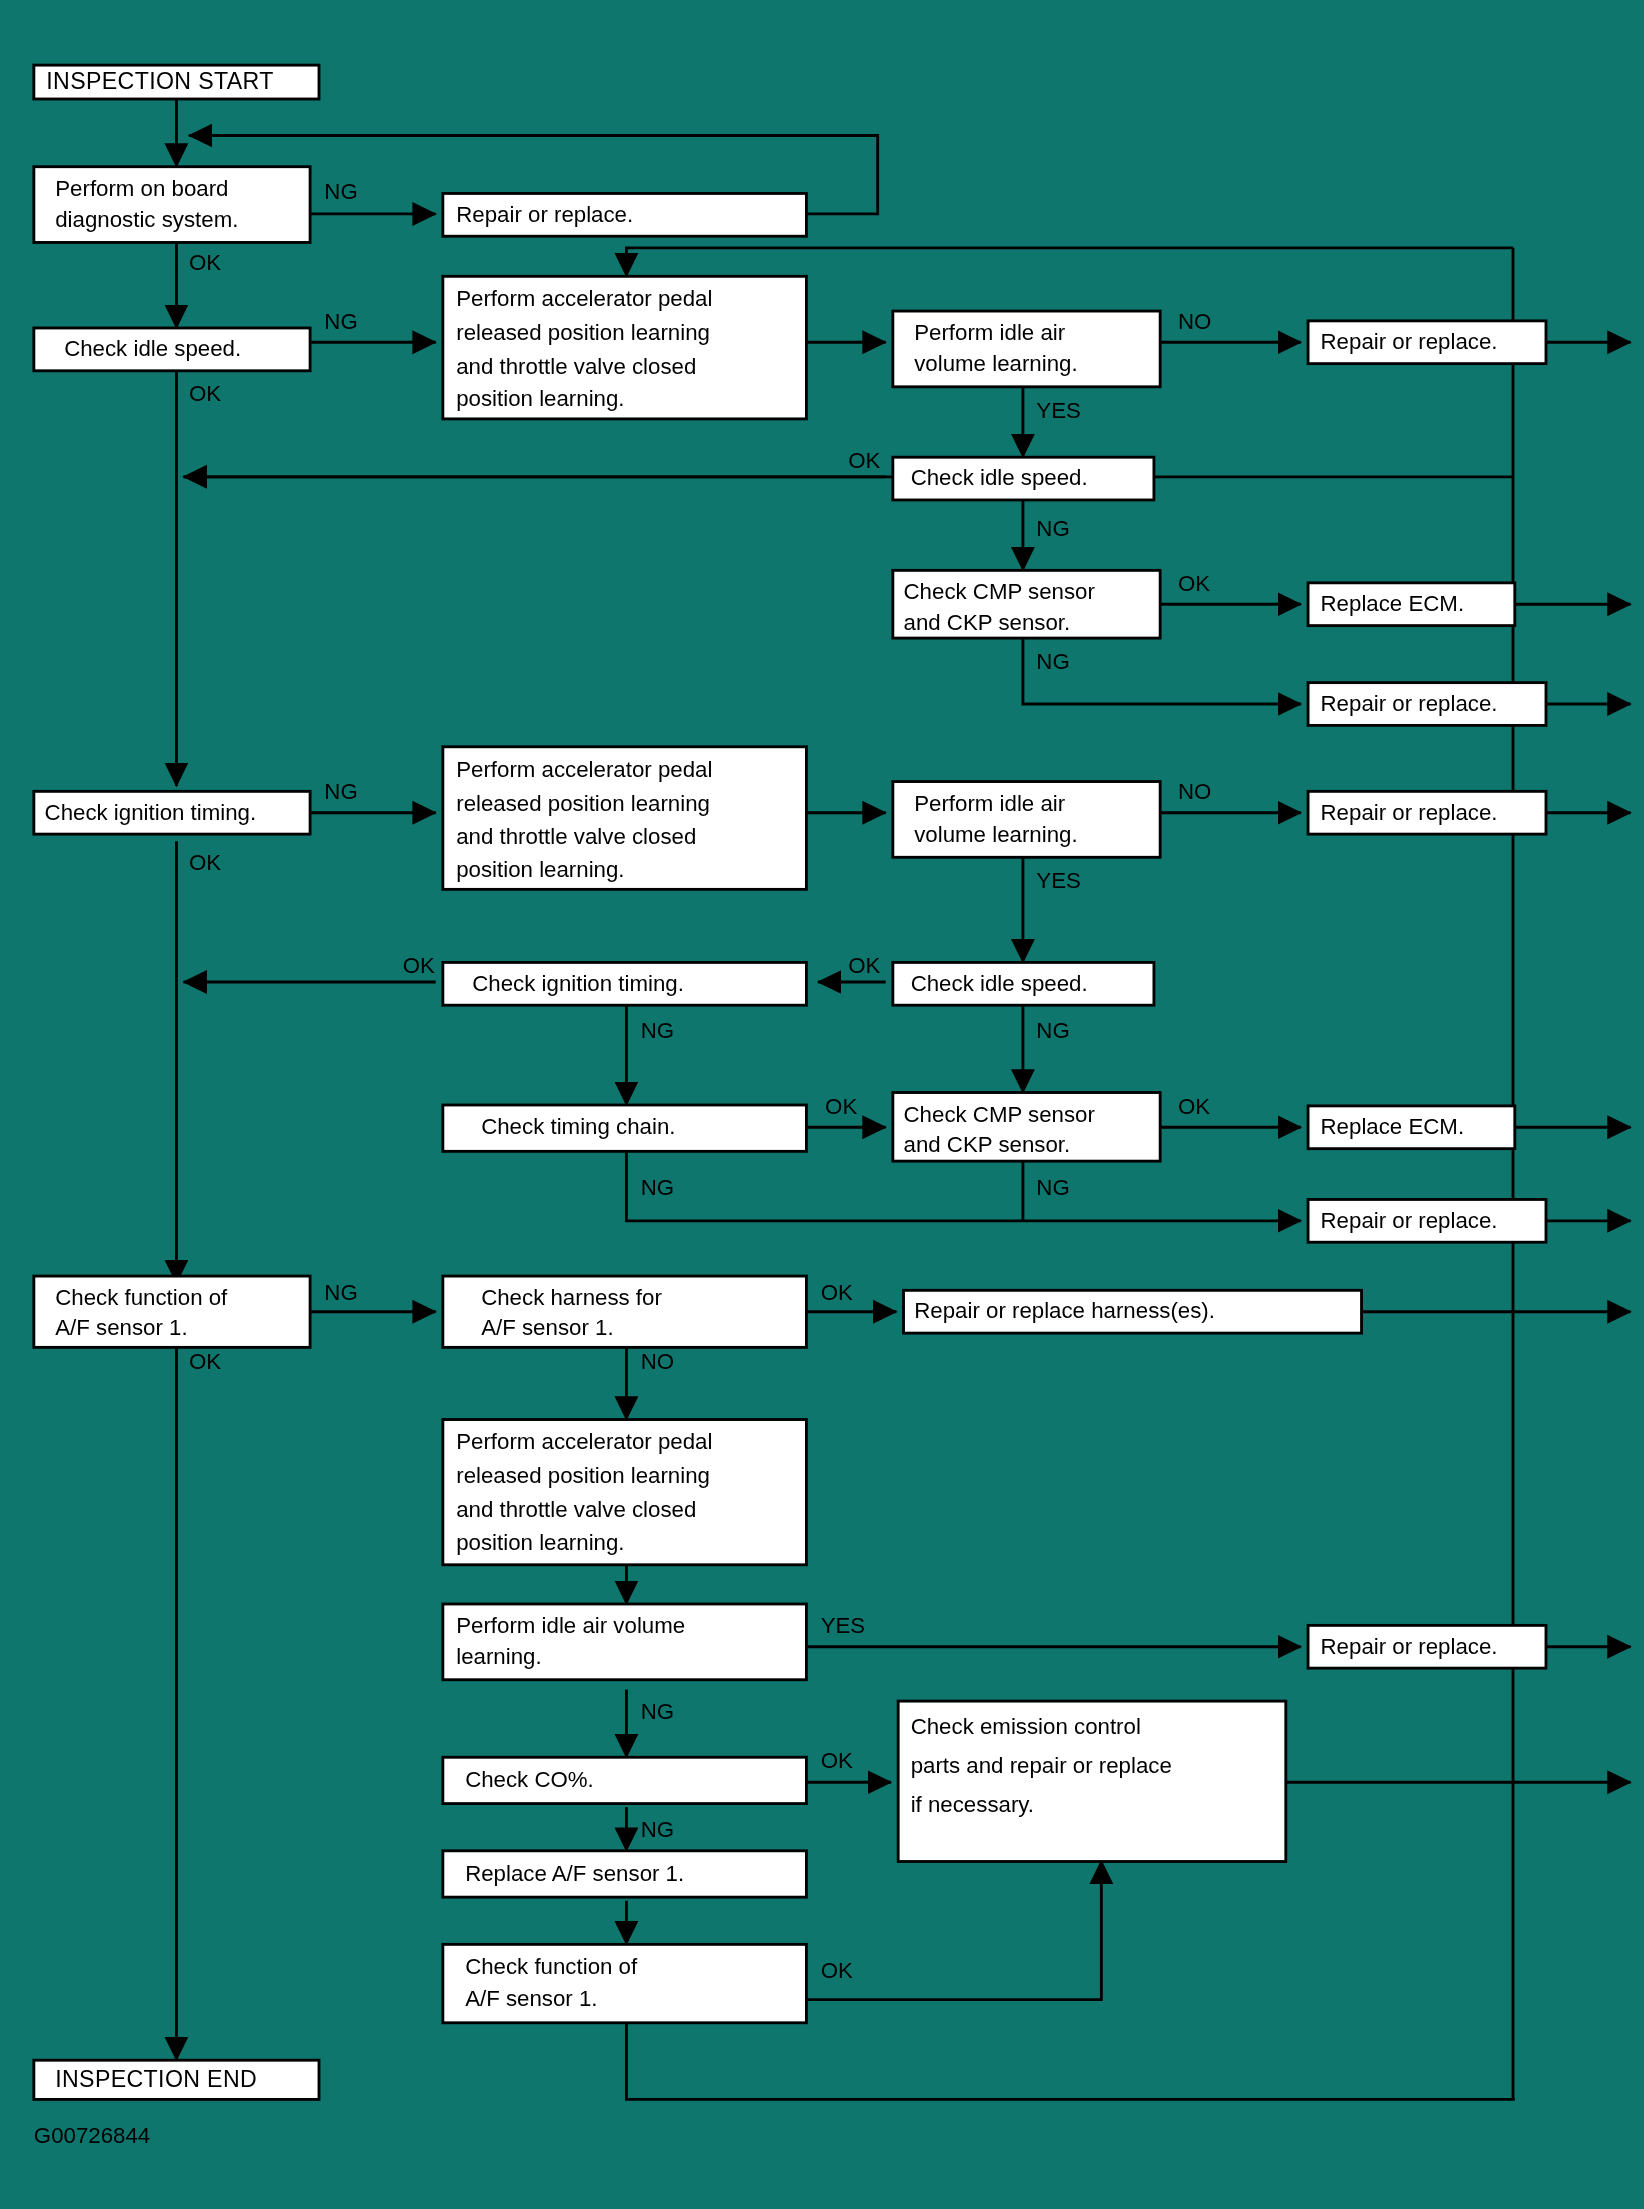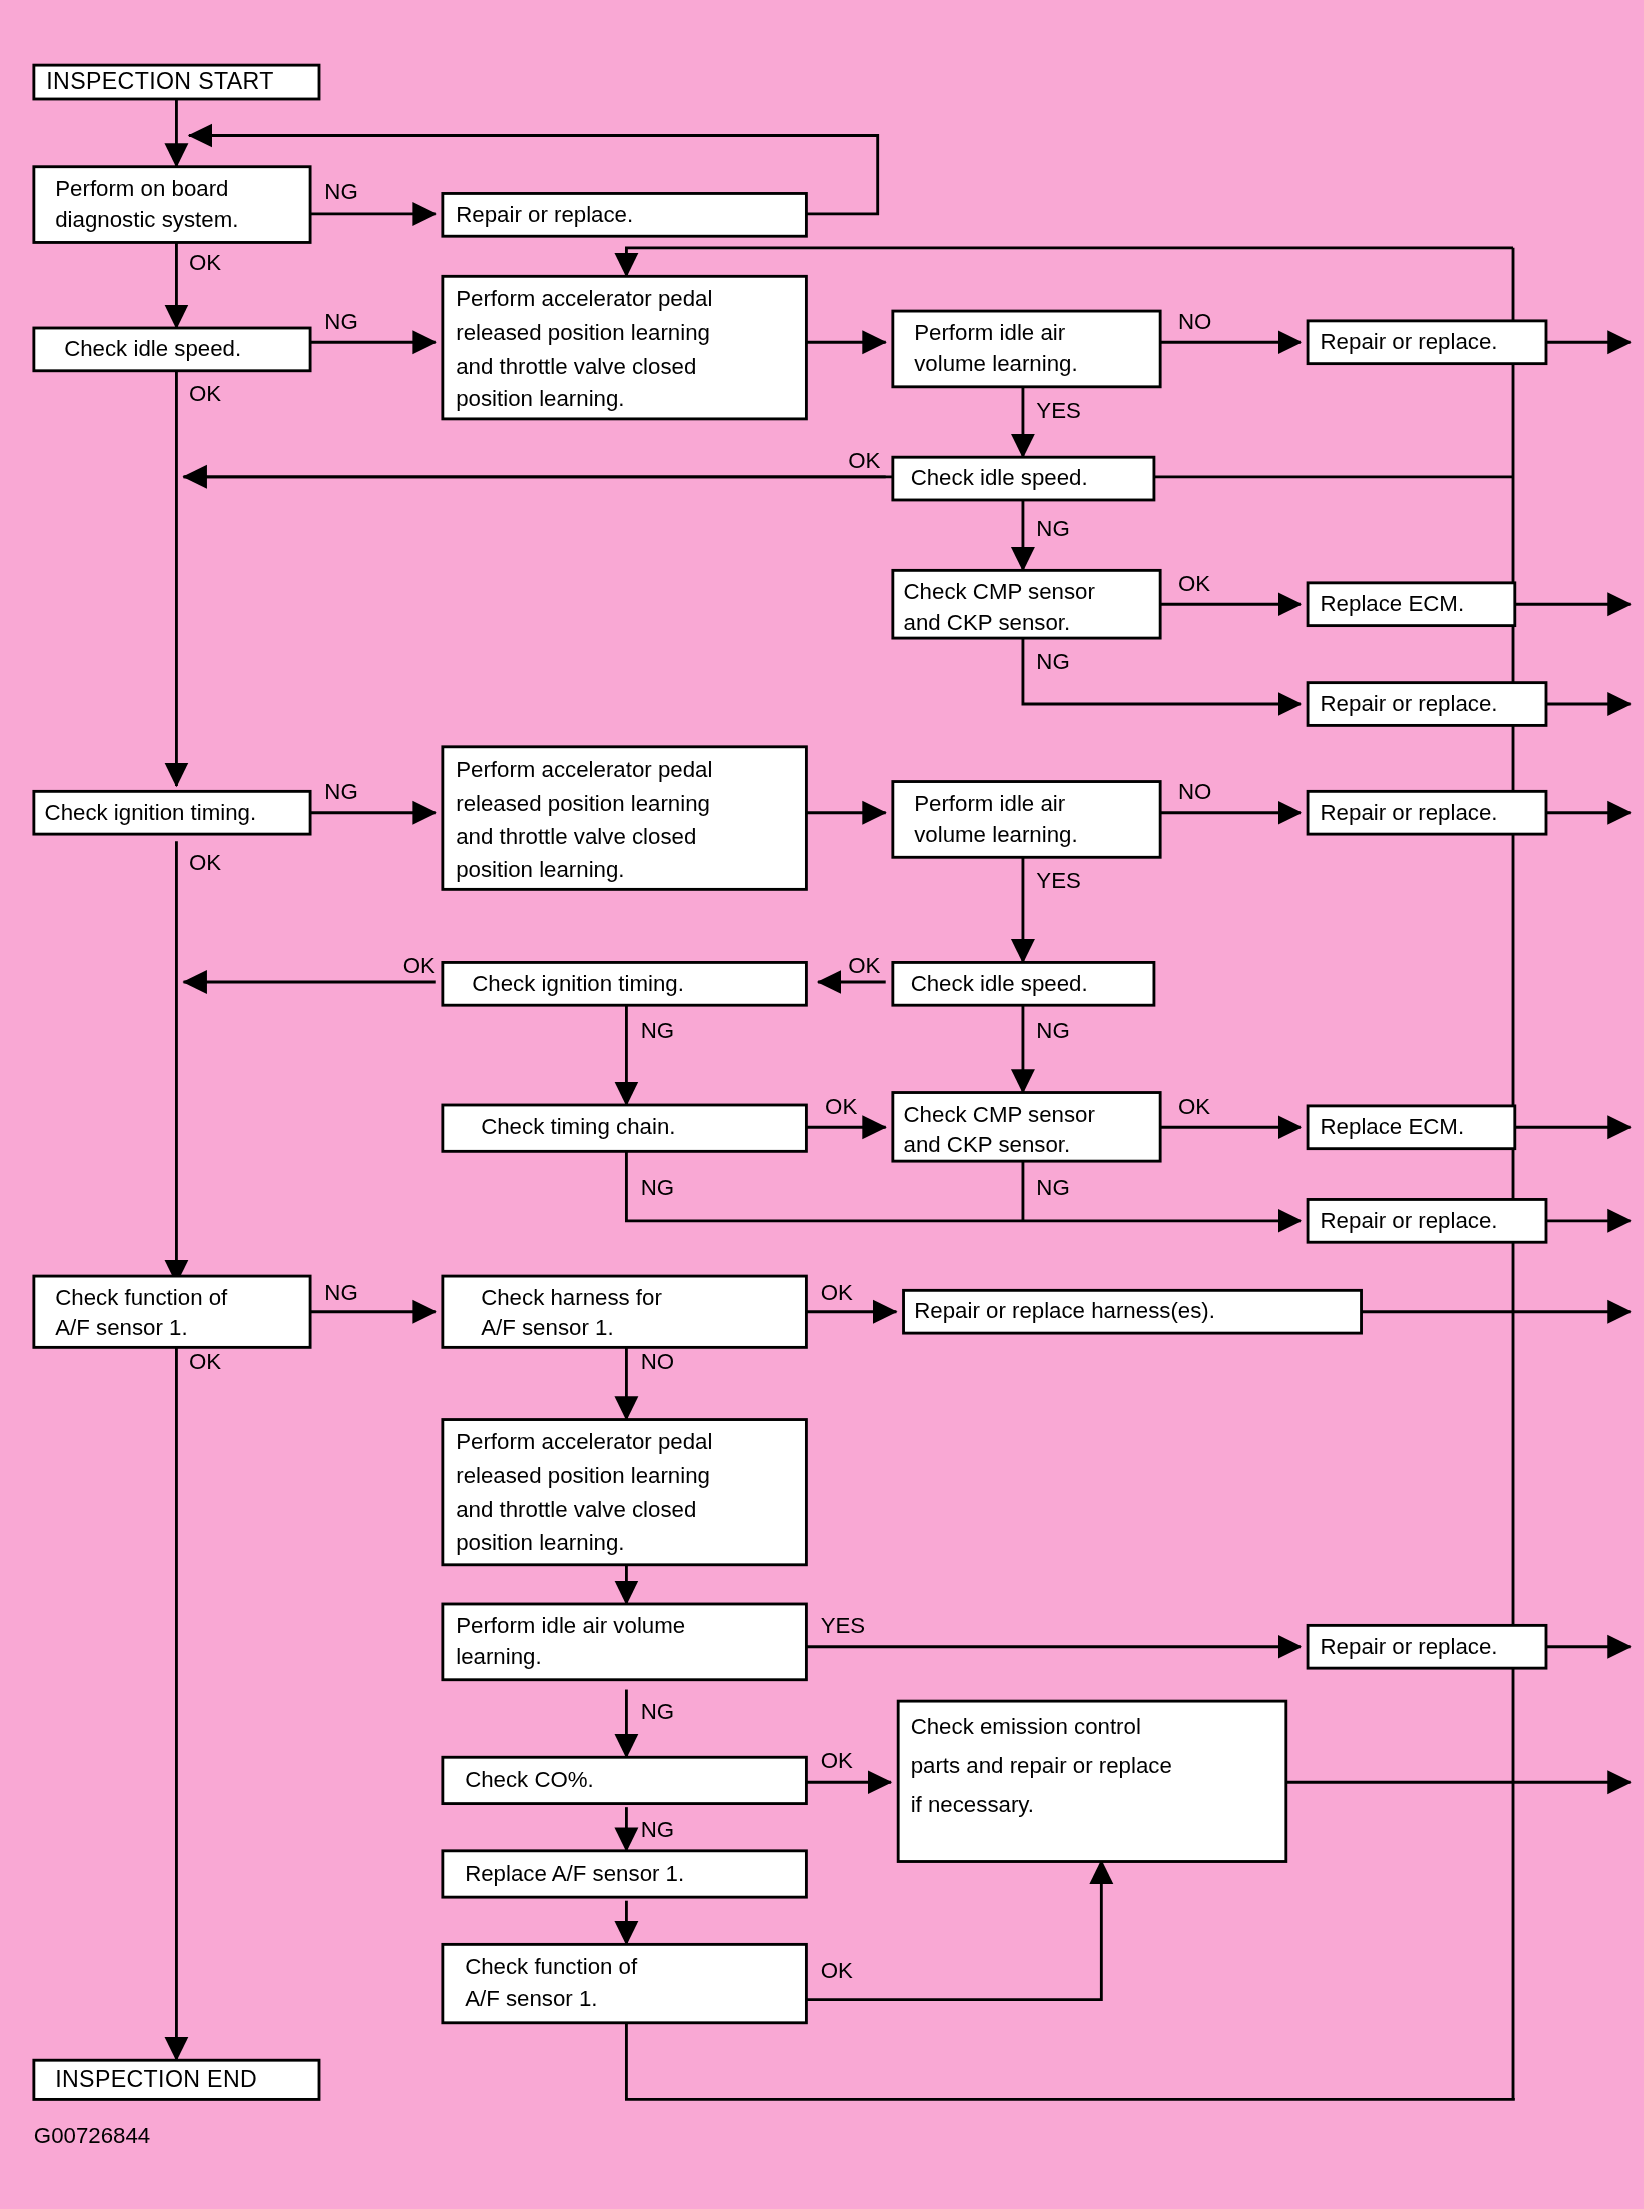--- a/index.html
+++ b/index.html
@@ -1,17 +1,17 @@
 <!DOCTYPE html>
 <html style="font-size:14.3px"><head>
 <meta charset="utf-8">
 <style>
   html,body{margin:0;padding:0;background:#ffffff;}
   body{font-family:"Liberation Sans", sans-serif;}
-  #page{position:relative;width:1644px;height:2210px;background:#f9a8d4;overflow:hidden;}
+  #page{position:relative;width:1644px;height:2210px;background:#0f766e;overflow:hidden;}
   svg#flow{position:absolute;left:0;top:0;width:1644px;height:2210px;}
   .nodebox{fill:#ffffff;stroke:#000000;stroke-width:3.2;}
   .conn{stroke:#000000;stroke-width:3.2;fill:none;stroke-linecap:butt;}
   .boxtext{font-family:"Liberation Sans", sans-serif;font-size:25px;fill:#000;dominant-baseline:middle;}
   .boxtext.big{font-size:26px;letter-spacing:.4px;}
   .edgelabel{font-family:"Liberation Sans", sans-serif;font-size:25px;fill:#000;dominant-baseline:middle;}
   .figid{font-family:"Liberation Sans", sans-serif;font-size:25px;fill:#000;}
 </style>
 </head>
 <body>

